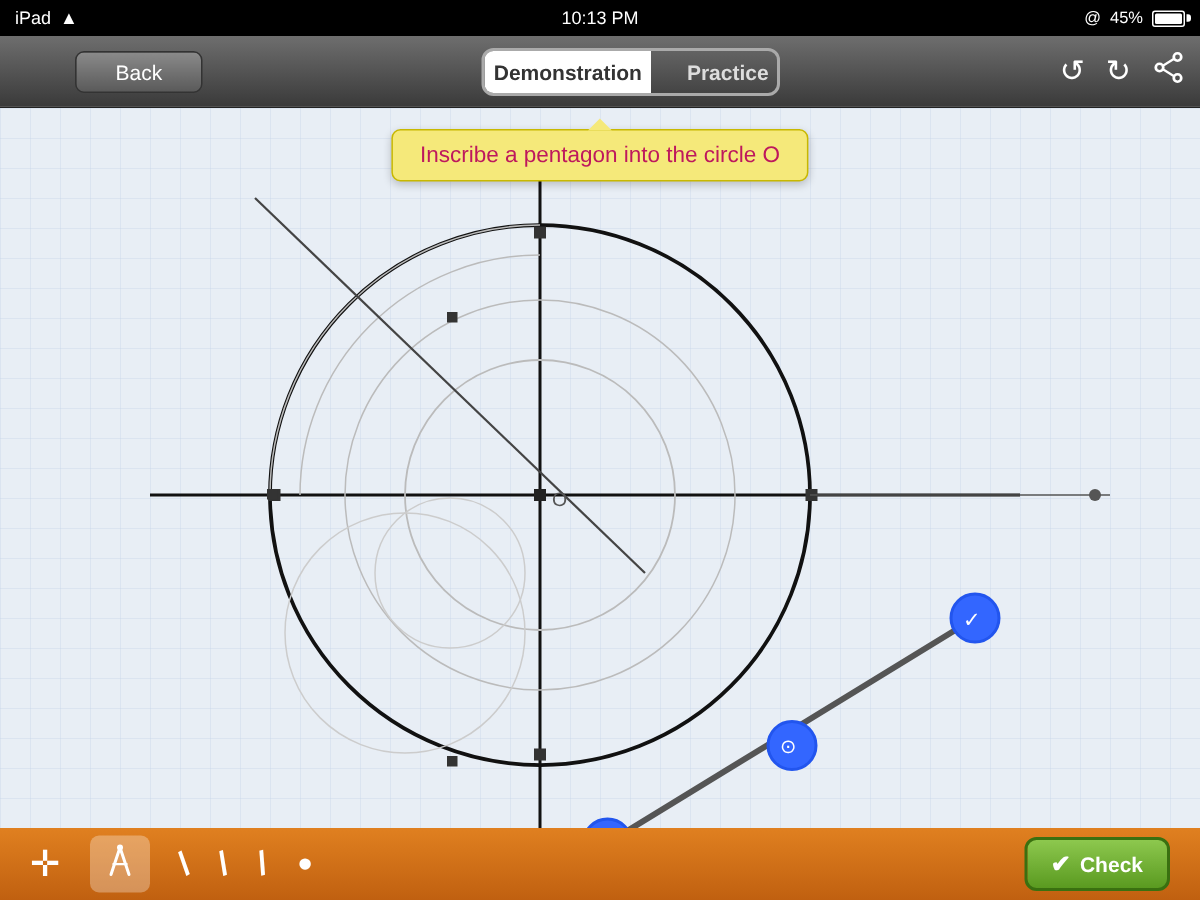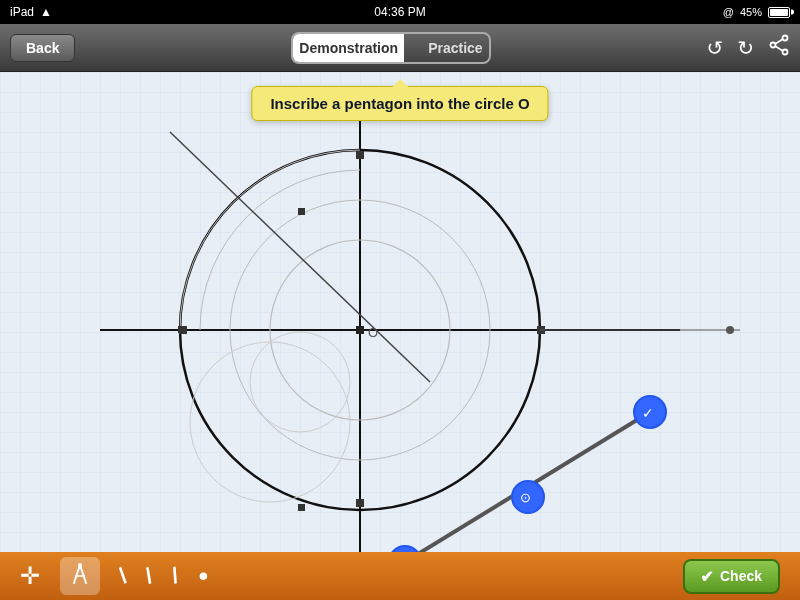--- a/index.html
+++ b/index.html
@@ -21,24 +21,25 @@
       background: linear-gradient(to bottom, #6e6e6e, #3a3a3a);
       display: flex; align-items: center; justify-content: space-between;
       padding: 0 10px;
       border-bottom: 1px solid #222;
     }
     #back-button {
       background: linear-gradient(to bottom, #8a8a8a, #5a5a5a);
       border: 1px solid #333;
       border-radius: 6px;
       color: #fff;
-      padding: 5px 15px;
+      padding: 5px 26px;
       font-size: 14px;
-      font-weight: bold;
+      font-weight: normal;
       cursor: pointer;
+      margin-left: 40px;
     }
     #tab-group {
       display: flex; border: 2px solid #aaa; border-radius: 8px; overflow: hidden;
     }
     .tab {
       padding: 6px 6px; font-size: 14px; font-weight: bold; cursor: pointer; color: #fff;
     }
     .tab.active { background: #fff; color: #333; }
     .tab.inactive { background: transparent; color: #ddd; margin-left: 18px; }
     #nav-right { display: flex; gap: 14px; align-items: center; }
@@ -54,23 +55,22 @@
     
     #grid-svg {
       position: absolute; top: 0; left: 0; width: 100%; height: 100%;
     }
 
     
     #tooltip {
       position: absolute; top: 14px; left: 50%; transform: translateX(-50%);
       background: #f5e97a; border: 1px solid #c8b800;
       border-radius: 6px; padding: 8px 18px;
-      font-size: 15px; color: #0f172a;
+      font-size: 15px; color: #be185d;
       box-shadow: 0 2px 6px rgba(0,0,0,0.2);
-      font-weight: bold;
     }
     #tooltip::after {
       content: '';
       position: absolute; top: -8px; left: 50%; transform: translateX(-50%);
       border-left: 8px solid transparent;
       border-right: 8px solid transparent;
       border-bottom: 8px solid #f5e97a;
     }
 
     
@@ -105,21 +105,21 @@
   </style>
 </head>
 <body>
 
 <div id="status-bar">
   <div class="left">
     <span>iPad</span>
     <span>▲</span>
   </div>
   <div class="center">
-    <span>04:36 PM</span>
+    <span>10:13 PM</span>
   </div>
   <div class="right">
     <span>@</span>
     <span>45%</span>
     <div class="battery">
       <div class="battery-fill" style="width:100%"></div>
     </div>
   </div>
 </div>
 

